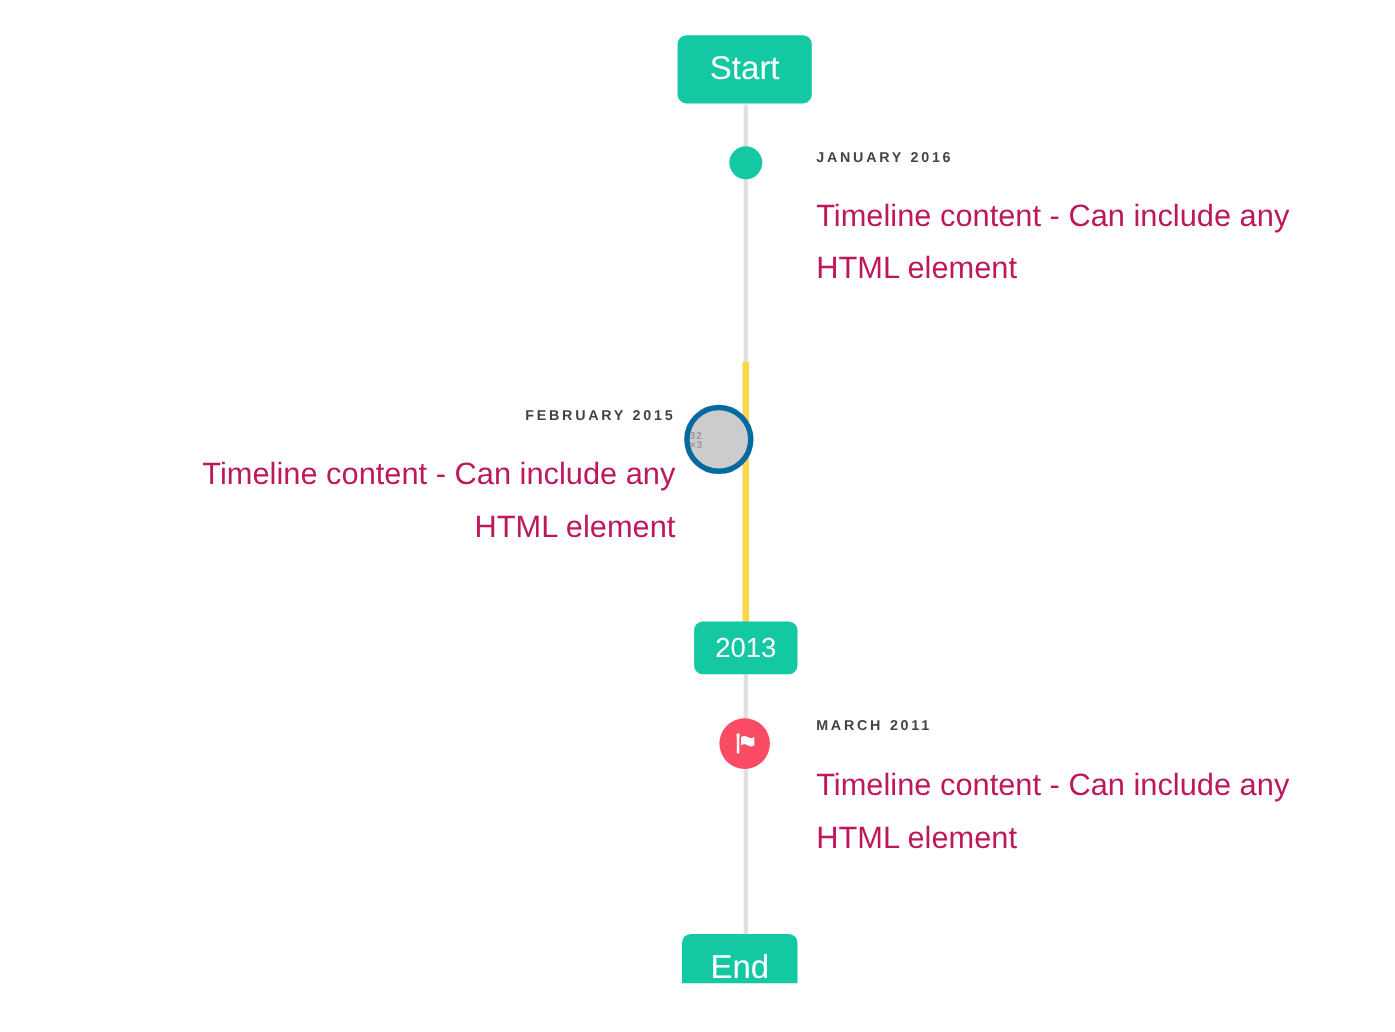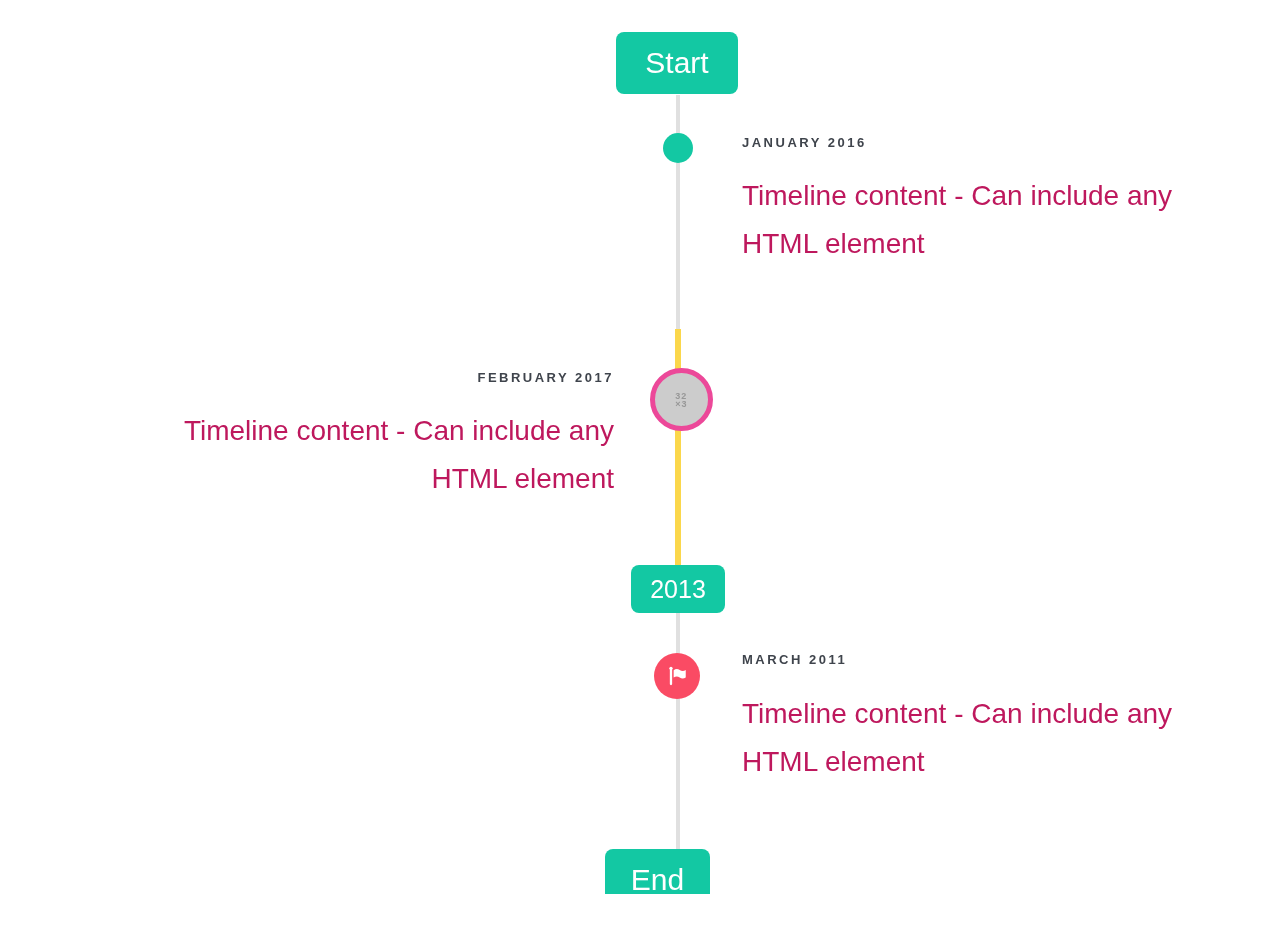--- a/index.html
+++ b/index.html
@@ -24,34 +24,34 @@
     background: #13c8a3;
     color: #ffffff;
     border-radius: 8px;
     display: flex;
     align-items: center;
     justify-content: center;
     z-index: 3;
   }
   .badge-start { left: 568px; top: 32px;  width: 122px; height: 62px; font-size: 30px; }
   .badge-year  { left: 583px; top: 565px; width: 94px;  height: 48px; font-size: 25px; }
-  .badge-end   { left: 557px; top: 849px; width: 105px; height: 62px; font-size: 30px; }
+  .badge-end   { left: 572px; top: 849px; width: 105px; height: 62px; font-size: 30px; }
 
   
   .marker { position: absolute; border-radius: 50%; z-index: 2; }
   .marker-dot {
     left: 615px; top: 133px; width: 30px; height: 30px;
     background: #13c8a3;
   }
   .marker-image {
-    left: 602px; top: 368px; width: 63px; height: 63px;
+    left: 574px; top: 368px; width: 63px; height: 63px;
     background: #cccccc;
-    border: 5px solid #ec4899;
+    border: 5px solid #0369a1;
     box-sizing: border-box;
-    display: flex; align-items: center; justify-content: center;
+    display: flex; align-items: center; justify-content: flex-start;
   }
   .marker-image .ph {
     font-size: 9px;
     line-height: 8px;
     font-weight: bold;
     letter-spacing: 1px;
     color: #979797;
   }
   .marker-image .ph span { display: block; }
   .marker-flag {
@@ -105,21 +105,21 @@
     <span>Timeline content - Can include any</span>
     <span>HTML element</span>
   </div>
 
   <div class="marker marker-image">
     <div class="ph">
       <span>32</span>
       <span>×3</span>
     </div>
   </div>
-  <div class="entry-title t-feb">FEBRUARY 2017</div>
+  <div class="entry-title t-feb">FEBRUARY 2015</div>
   <div class="entry-content c-feb">
     <span>Timeline content - Can include any</span>
     <span>HTML element</span>
   </div>
 
   <div class="marker marker-flag">
     <span style="display:flex;">
       <svg width="23" height="23" viewBox="0 0 24 24" aria-hidden="true">
         <circle cx="5.2" cy="3.4" r="1.7" fill="#ffffff"></circle>
         <rect x="4" y="3.4" width="2.4" height="17.6" rx="1.2" fill="#ffffff"></rect>

